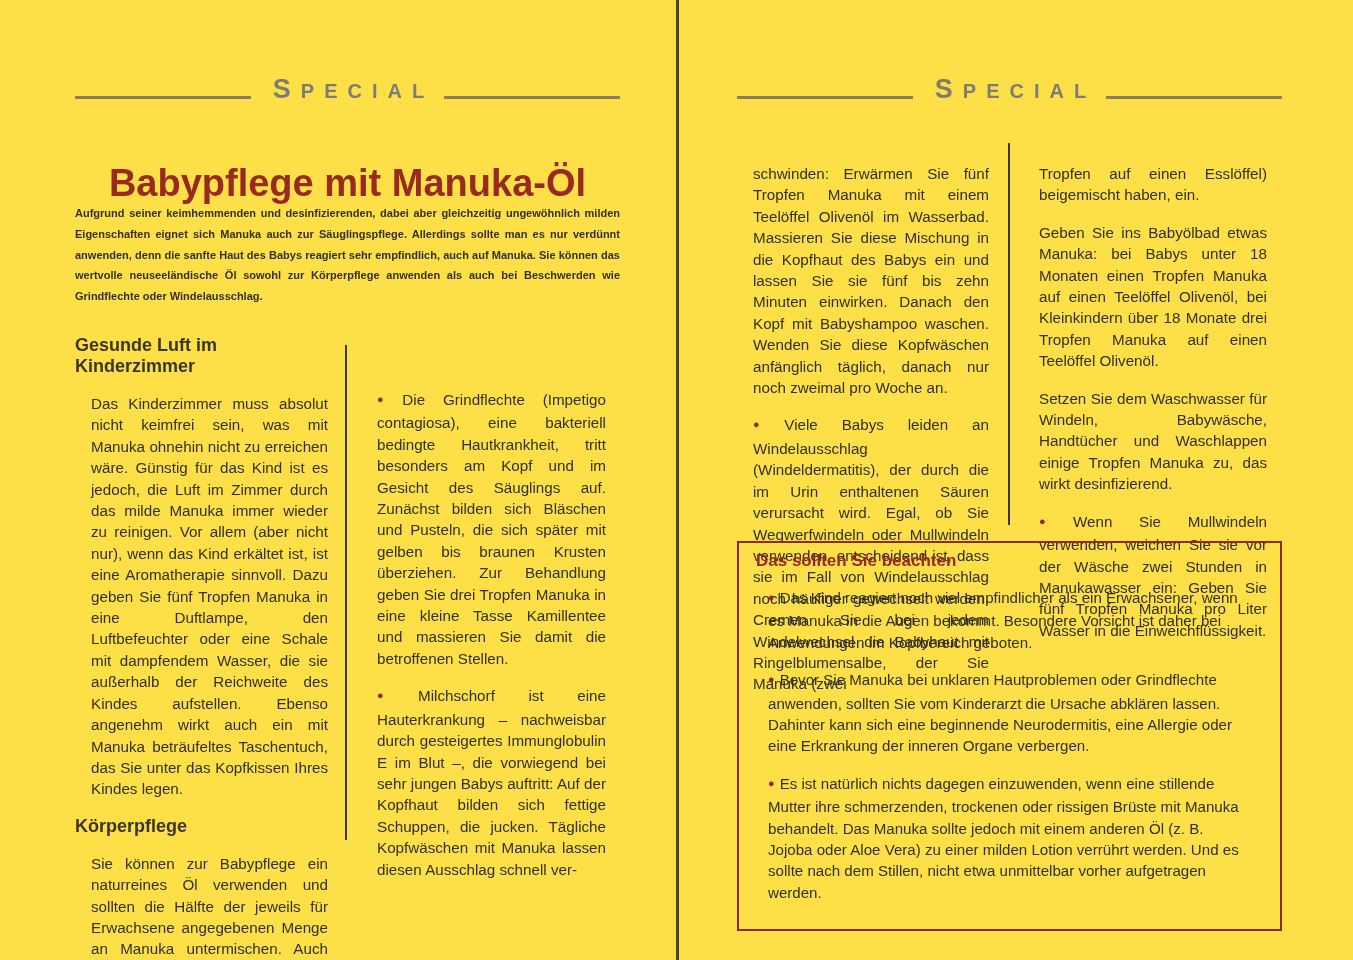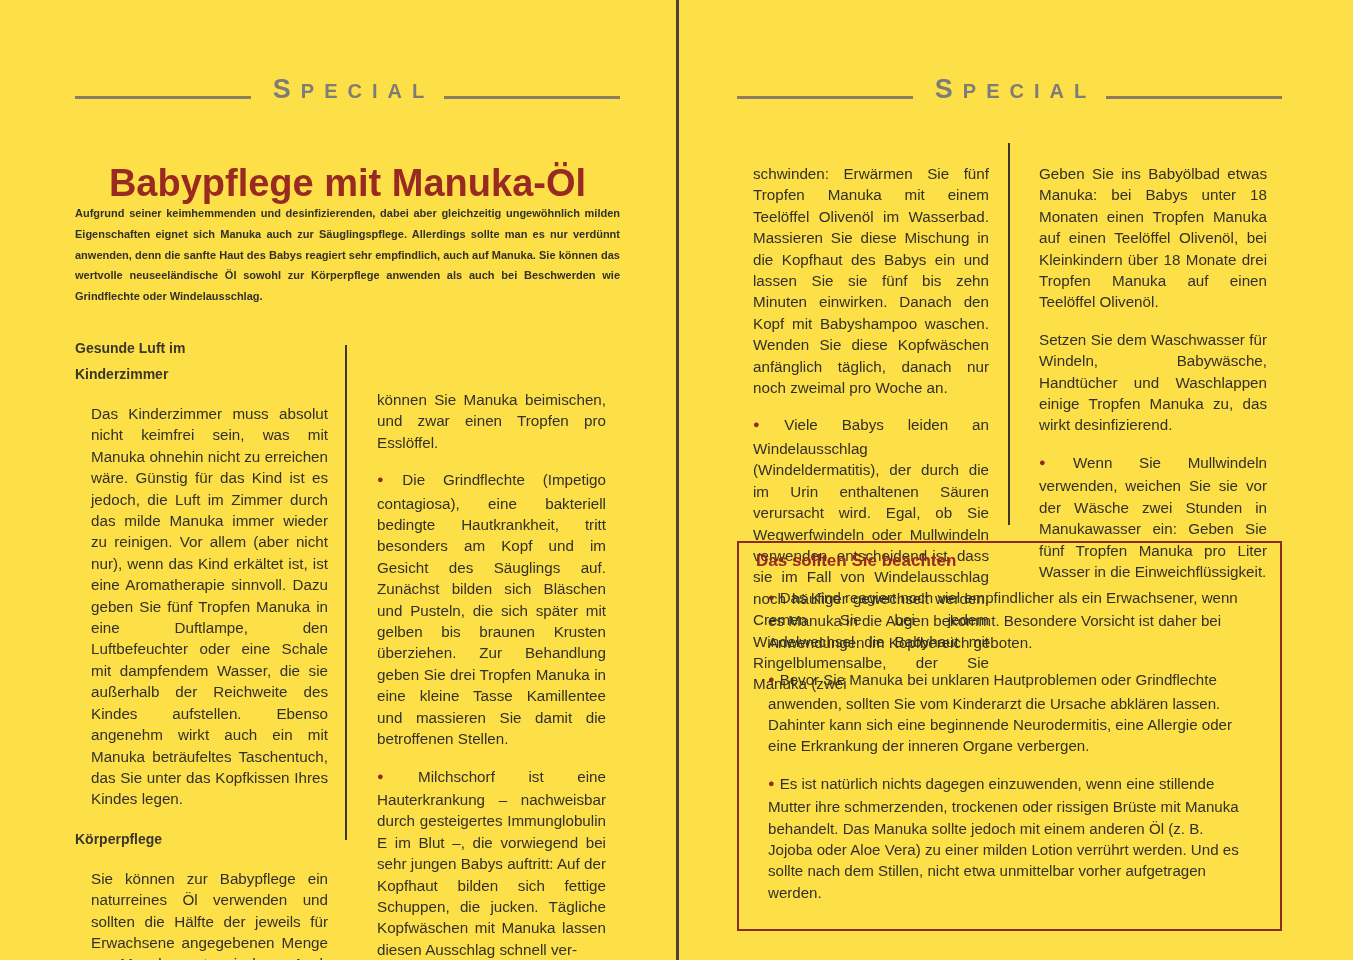--- a/index.html
+++ b/index.html
@@ -40,21 +40,21 @@
     text-align:justify;
   }
   
   .col {
     position:absolute;
     font-size:15.2px; line-height:21.4px;
     text-align:justify;
   }
   .col p { margin:16px; }
   .colhead {
-    font-size:14px; line-height:26px; font-weight:bold;
+    font-size:18px; line-height:21px; font-weight:bold;
     color:#3a352d; margin:15px 0 5px 0;
     white-space:pre-line; text-align:left;
   }
   .colhead.first { margin-top:0; }
   .v-rule { position:absolute; width:2px; background:#3b362e; }
   .bullet {
     color:#8e2a1e; font-size:11px;
     margin-right:5px; position:relative; top:-2px;
   }
   
@@ -91,41 +91,41 @@
     <h3 class="colhead first">Gesunde Luft im
 Kinderzimmer</h3>
     <p>Das Kinderzimmer muss absolut nicht keimfrei sein, was mit Manuka ohnehin nicht zu erreichen wäre. Günstig für das Kind ist es jedoch, die Luft im Zimmer durch das milde Manuka immer wieder zu reinigen. Vor allem (aber nicht nur), wenn das Kind erkältet ist, ist eine Aromatherapie sinnvoll. Dazu geben Sie fünf Tropfen Manuka in eine Duftlampe, den Luftbefeuchter oder eine Schale mit dampfendem Wasser, die sie außerhalb der Reichweite des Kindes aufstellen. Ebenso angenehm wirkt auch ein mit Manuka beträufeltes Taschentuch, das Sie unter das Kopfkissen Ihres Kindes legen.</p>
     <h3 class="colhead">Körperpflege</h3>
     <p>Sie können zur Babypflege ein naturreines Öl verwenden und sollten die Hälfte der jeweils für Erwachsene angegebenen Menge an Manuka untermischen. Auch herkömmlichen Pflegeölen oder -cremes</p>
   </div>
 
   <div class="v-rule" style="left:345px; top:345px; height:495px;"></div>
 
   <div class="col" style="left:361px; top:373px; width:261px;">
-    <p>können Sie Manuka beimischen, und zwar einen Tropfen pro Esslöffel.</p>
     <p><span class="bullet">●</span><span>Die Grindflechte (Impetigo contagiosa), eine bakteriell bedingte Hautkrankheit, tritt besonders am Kopf und im Gesicht des Säuglings auf. Zunächst bilden sich Bläschen und Pusteln, die sich später mit gelben bis braunen Krusten überziehen. Zur Behandlung geben Sie drei Tropfen Manuka in eine kleine Tasse Kamillentee und massieren Sie damit die betroffenen Stellen.</span></p>
     <p><span class="bullet">●</span><span>Milchschorf ist eine Hauterkrankung – nachweisbar durch gesteigertes Immunglobulin E im Blut –, die vorwiegend bei sehr jungen Babys auftritt: Auf der Kopfhaut bilden sich fettige Schuppen, die jucken. Tägliche Kopfwäschen mit Manuka lassen diesen Ausschlag schnell ver-</span></p>
   </div>
 
   <div class="center-divider"></div>
 
   <div class="page-header" style="left:737px;">
     <div class="rule"></div>
     <span class="special-label">SPECIAL</span>
     <div class="rule"></div>
   </div>
 
   <div class="col" style="left:737px; top:147px; width:268px;">
     <p>schwinden: Erwärmen Sie fünf Tropfen Manuka mit einem Teelöffel Olivenöl im Wasserbad. Massieren Sie diese Mischung in die Kopfhaut des Babys ein und lassen Sie sie fünf bis zehn Minuten einwirken. Danach den Kopf mit Babyshampoo waschen. Wenden Sie diese Kopfwäschen anfänglich täglich, danach nur noch zweimal pro Woche an.</p>
     <p><span class="bullet">●</span><span>Viele Babys leiden an Windelausschlag (Windeldermatitis), der durch die im Urin enthaltenen Säuren verursacht wird. Egal, ob Sie Wegwerfwindeln oder Mullwindeln verwenden, entscheidend ist, dass sie im Fall von Windelausschlag noch häufiger gewechselt werden. Cremen Sie bei jedem Windelwechsel die Babyhaut mit Ringelblumensalbe, der Sie Manuka (zwei</span></p>
   </div>
 
   <div class="v-rule" style="left:1008px; top:143px; height:382px;"></div>
 
   <div class="col" style="left:1023px; top:147px; width:260px;">
+    <p>Tropfen auf einen Esslöffel) beigemischt haben, ein.</p>
     <p>Geben Sie ins Babyölbad etwas Manuka: bei Babys unter 18 Monaten einen Tropfen Manuka auf einen Teelöffel Olivenöl, bei Kleinkindern über 18 Monate drei Tropfen Manuka auf einen Teelöffel Olivenöl.</p>
     <p>Setzen Sie dem Waschwasser für Windeln, Babywäsche, Handtücher und Waschlappen einige Tropfen Manuka zu, das wirkt desinfizierend.</p>
     <p><span class="bullet">●</span><span>Wenn Sie Mullwindeln verwenden, weichen Sie sie vor der Wäsche zwei Stunden in Manukawasser ein: Geben Sie fünf Tropfen Manuka pro Liter Wasser in die Einweichflüssigkeit.</span></p>
   </div>
 
   <div class="note-box">
     <h3 class="note-box-title">Das sollten Sie beachten</h3>
     <p><span class="bullet">●</span><span>Das Kind reagiert noch viel empfindlicher als ein Erwachsener, wenn es Manuka in die Augen bekommt. Besondere Vorsicht ist daher bei Anwendungen im Kopfbereich geboten.</span></p>
     <p><span class="bullet">●</span><span>Bevor Sie Manuka bei unklaren Hautproblemen oder Grindflechte anwenden, sollten Sie vom Kinderarzt die Ursache abklären lassen. Dahinter kann sich eine beginnende Neurodermitis, eine Allergie oder eine Erkrankung der inneren Organe verbergen.</span></p>
     <p><span class="bullet">●</span><span>Es ist natürlich nichts dagegen einzuwenden, wenn eine stillende Mutter ihre schmerzenden, trockenen oder rissigen Brüste mit Manuka behandelt. Das Manuka sollte jedoch mit einem anderen Öl (z. B. Jojoba oder Aloe Vera) zu einer milden Lotion verrührt werden. Und es sollte nach dem Stillen, nicht etwa unmittelbar vorher aufgetragen werden.</span></p>

